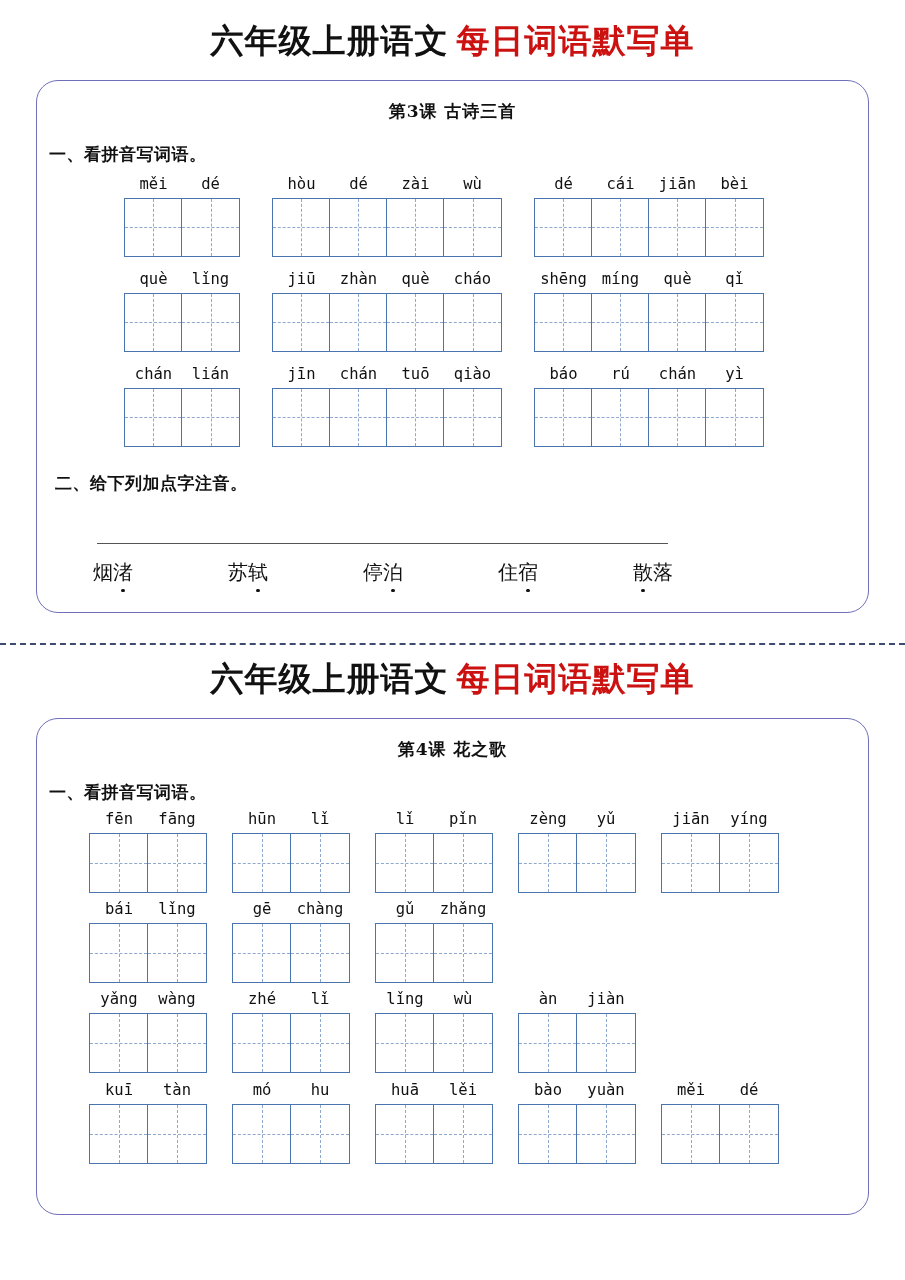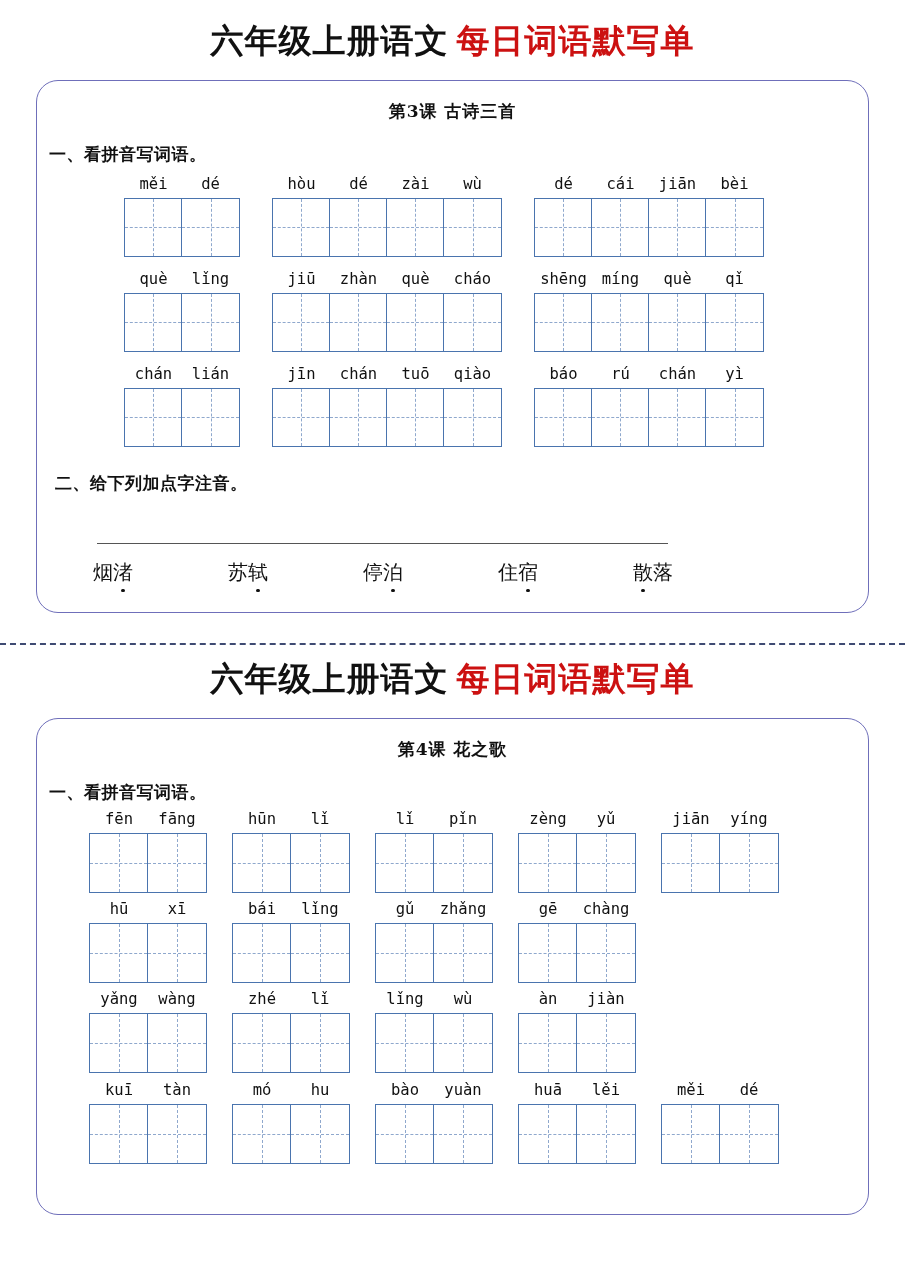--- a/index.html
+++ b/index.html
@@ -412,58 +412,48 @@
           <div class="tzg">
             <div class="cell" style="width:58px;height:58px"></div>
             <div class="cell" style="width:58px;height:58px"></div>
           </div>
         </div>
       </div>
 
       <div class="pyrow" style="left:52px; top:183px; gap:25px;">
         <div class="pygroup">
           <div class="pinyin">
-            <span style="width:58px">hū</span>
-              <span style="width:58px">xī</span>
-          </div>
-          <div class="tzg">
-            <div class="cell" style="width:58px;height:58px"></div>
-            <div class="cell" style="width:58px;height:58px"></div>
-          </div>
-        </div>
-        <div class="pygroup">
-          <div class="pinyin">
             <span style="width:58px">bái</span>
               <span style="width:58px">lǐng</span>
           </div>
           <div class="tzg">
             <div class="cell" style="width:58px;height:58px"></div>
             <div class="cell" style="width:58px;height:58px"></div>
           </div>
         </div>
         <div class="pygroup">
           <div class="pinyin">
+            <span style="width:58px">gē</span>
+              <span style="width:58px">chàng</span>
+          </div>
+          <div class="tzg">
+            <div class="cell" style="width:58px;height:58px"></div>
+            <div class="cell" style="width:58px;height:58px"></div>
+          </div>
+        </div>
+        <div class="pygroup">
+          <div class="pinyin">
             <span style="width:58px">gǔ</span>
               <span style="width:58px">zhǎng</span>
           </div>
           <div class="tzg">
             <div class="cell" style="width:58px;height:58px"></div>
             <div class="cell" style="width:58px;height:58px"></div>
           </div>
         </div>
-        <div class="pygroup">
-          <div class="pinyin">
-            <span style="width:58px">gē</span>
-              <span style="width:58px">chàng</span>
-          </div>
-          <div class="tzg">
-            <div class="cell" style="width:58px;height:58px"></div>
-            <div class="cell" style="width:58px;height:58px"></div>
-          </div>
-        </div>
       </div>
 
       <div class="pyrow" style="left:52px; top:273px; gap:25px;">
         <div class="pygroup">
           <div class="pinyin">
             <span style="width:58px">yǎng</span>
               <span style="width:58px">wàng</span>
           </div>
           <div class="tzg">
             <div class="cell" style="width:58px;height:58px"></div>
@@ -518,40 +508,40 @@
             <span style="width:58px">mó</span>
               <span style="width:58px">hu</span>
           </div>
           <div class="tzg">
             <div class="cell" style="width:58px;height:58px"></div>
             <div class="cell" style="width:58px;height:58px"></div>
           </div>
         </div>
         <div class="pygroup">
           <div class="pinyin">
+            <span style="width:58px">huā</span>
+              <span style="width:58px">lěi</span>
+          </div>
+          <div class="tzg">
+            <div class="cell" style="width:58px;height:58px"></div>
+            <div class="cell" style="width:58px;height:58px"></div>
+          </div>
+        </div>
+        <div class="pygroup">
+          <div class="pinyin">
             <span style="width:58px">bào</span>
               <span style="width:58px">yuàn</span>
           </div>
           <div class="tzg">
             <div class="cell" style="width:58px;height:58px"></div>
             <div class="cell" style="width:58px;height:58px"></div>
           </div>
         </div>
         <div class="pygroup">
           <div class="pinyin">
-            <span style="width:58px">huā</span>
-              <span style="width:58px">lěi</span>
-          </div>
-          <div class="tzg">
-            <div class="cell" style="width:58px;height:58px"></div>
-            <div class="cell" style="width:58px;height:58px"></div>
-          </div>
-        </div>
-        <div class="pygroup">
-          <div class="pinyin">
             <span style="width:58px">měi</span>
               <span style="width:58px">dé</span>
           </div>
           <div class="tzg">
             <div class="cell" style="width:58px;height:58px"></div>
             <div class="cell" style="width:58px;height:58px"></div>
           </div>
         </div>
       </div>
 

